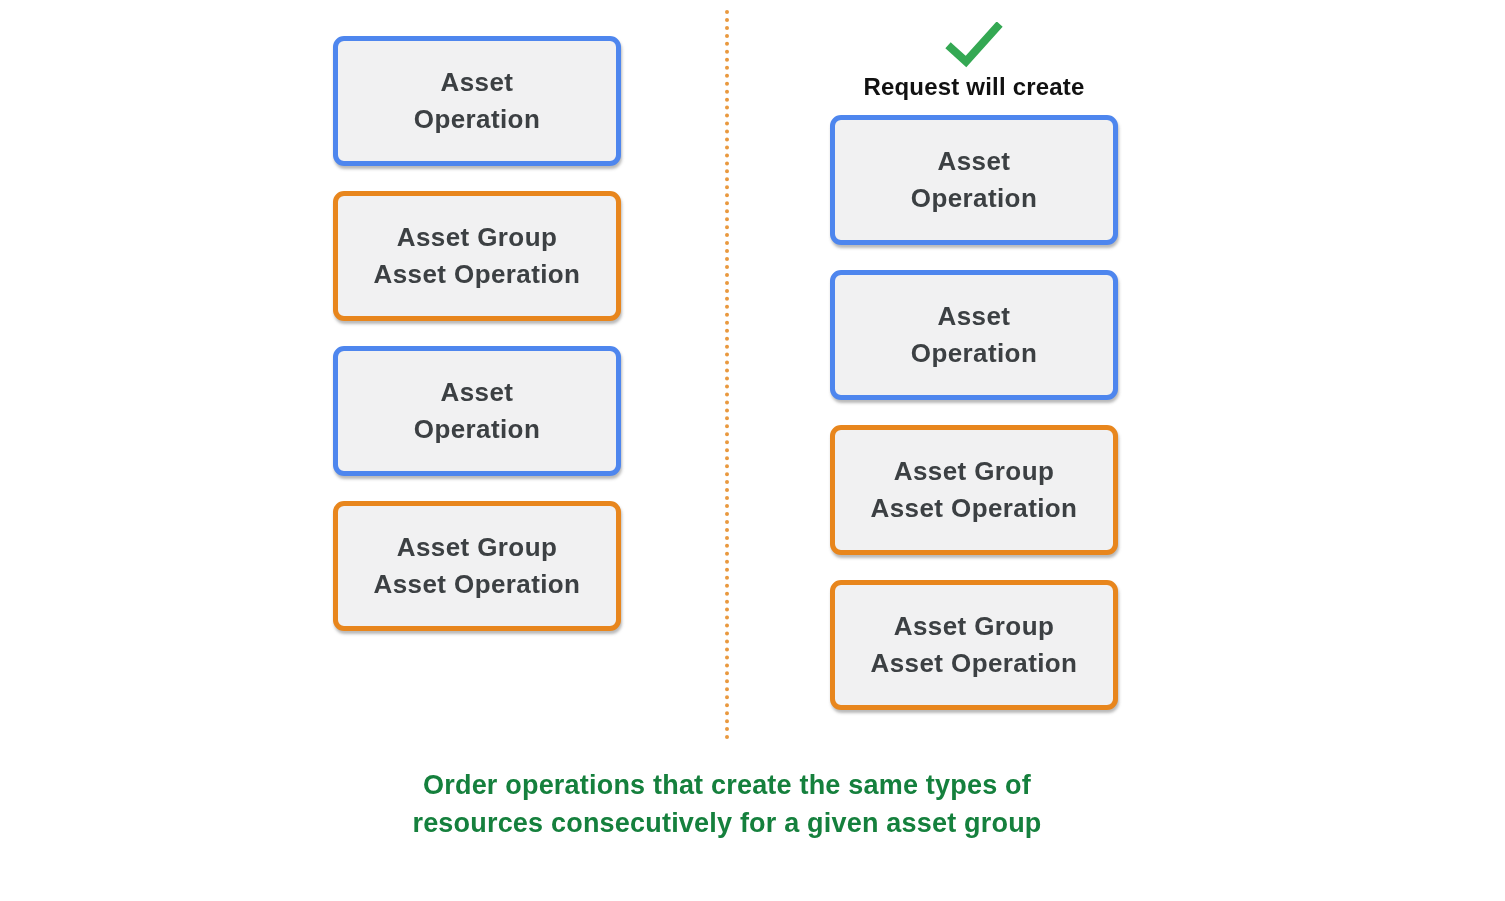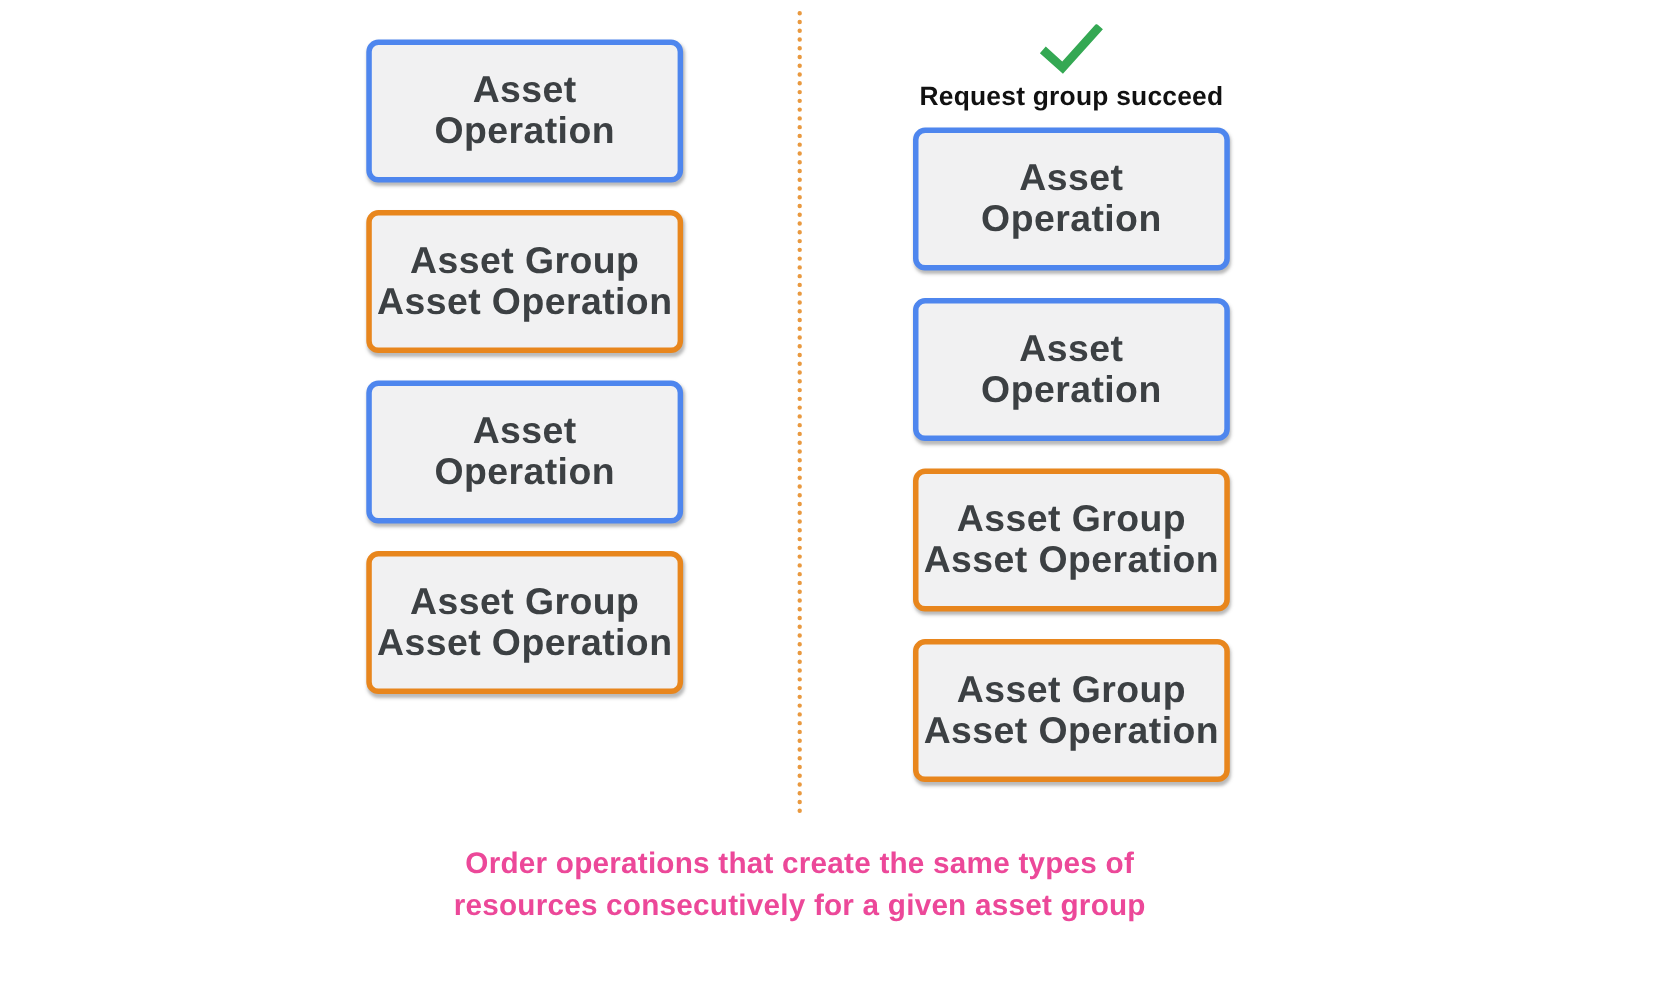--- a/index.html
+++ b/index.html
@@ -31,39 +31,39 @@
   .op-box {
     height: 130px;
     border: 5px solid currentColor;
     border-radius: 11px;
     background: #f1f1f2;
     display: flex; align-items: center; justify-content: center;
     box-shadow: 1px 3px 3px rgba(100,100,100,0.45);
   }
   .op-box-label {
     color: #3c4043;
-    font-size: 34px; font-weight: 700;
+    font-size: 26px; font-weight: 700;
     line-height: 37px; letter-spacing: 0.4px;
     text-align: center;
     white-space: pre-line;
   }
 
   .divider {
     position: absolute;
     left: 725px; top: 10px; height: 730px; width: 0;
     border-left: 4px dotted;
   }
 
   .caption {
     position: absolute;
     top: 766px; left: 352px; width: 750px;
     text-align: center;
     font-size: 27px; font-weight: 700;
     line-height: 38px; letter-spacing: 0.2px;
-    color: #ec4899;
+    color: #15803d;
     white-space: pre-line;
   }
 </style>
 </head>
 <body>
 
 <div class="stage">
 
   <div class="column column-fail">
     <div class="boxes">
@@ -88,21 +88,21 @@
 
   <div class="divider" style="color: rgb(233, 153, 63);"></div>
 
   <div class="column column-succeed">
     <div class="col-header">
       <span class="col-icon" style="color: rgb(52, 168, 83);">
         <svg width="58" height="46" viewBox="0 0 58 46" aria-hidden="true">
           <path d="M6 26 L21 39.5 L52 5" fill="none" stroke="currentColor" stroke-width="8" stroke-linecap="square" stroke-linejoin="miter"></path>
         </svg>
       </span>
-      <div class="col-title">Request group succeed</div>
+      <div class="col-title">Request will create</div>
     </div>
     <div class="boxes">
       <div class="op-box" style="color: rgb(78, 134, 238);">
         <div class="op-box-label">Asset
 Operation</div>
       </div>
       <div class="op-box" style="color: rgb(78, 134, 238);">
         <div class="op-box-label">Asset
 Operation</div>
       </div>

